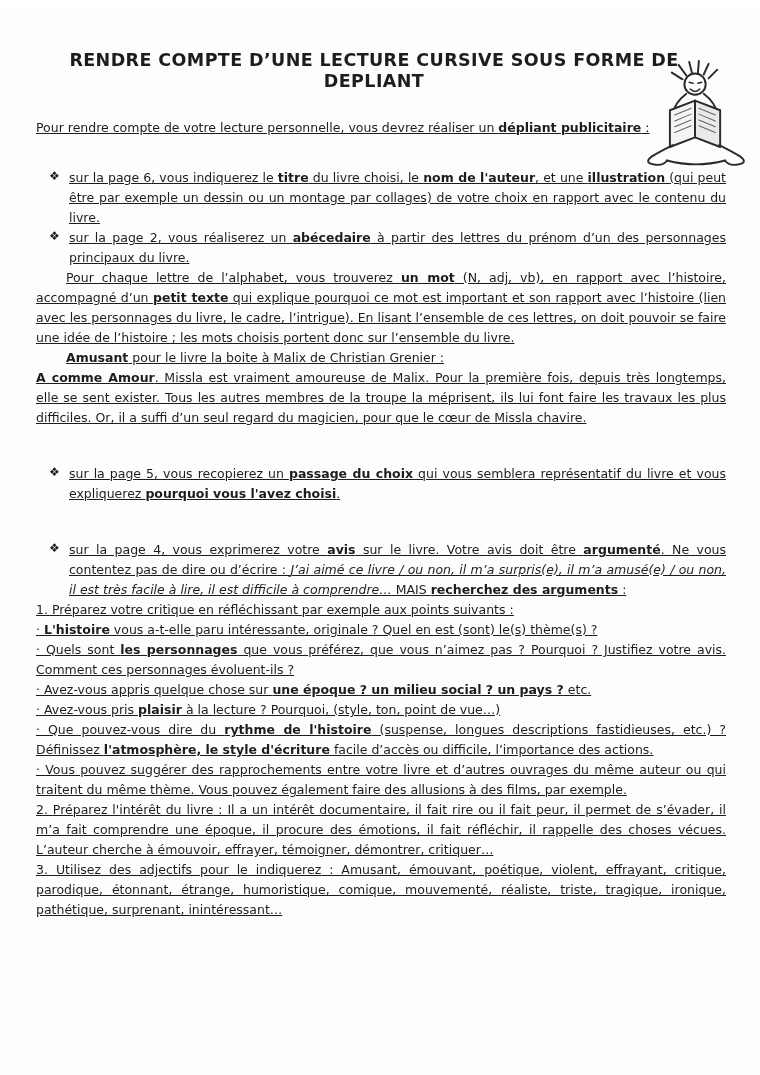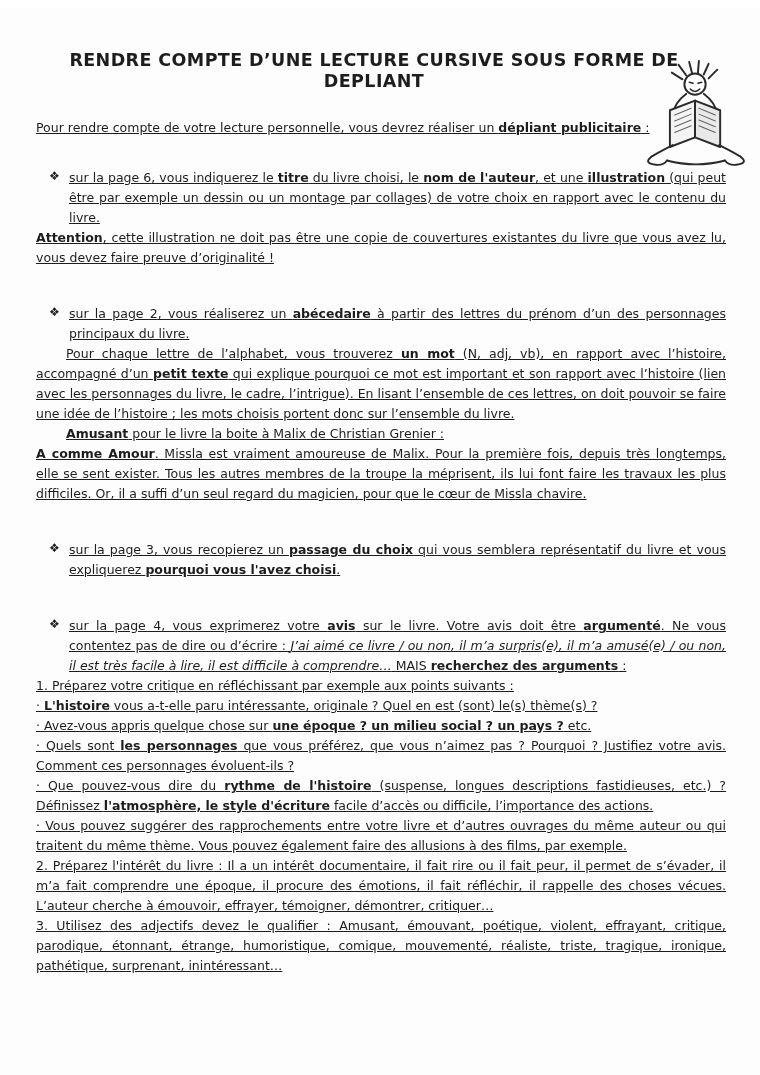--- a/index.html
+++ b/index.html
@@ -62,43 +62,43 @@
   </svg>
 
   <h1 class="doc-title">RENDRE COMPTE D’UNE LECTURE CURSIVE SOUS FORME DE DEPLIANT</h1>
 
   <p class="mb-md"><span>Pour rendre compte de votre lecture personnelle, vous devrez réaliser un </span><span class="f-b">dépliant publicitaire</span><span> :</span></p>
 
   <p class="bullet">
     <span class="mk">❖</span>
     <span><span class="f-u">sur la page 6</span><span>, vous indiquerez le </span><span class="f-b">titre</span><span> du livre choisi, le </span><span class="f-b">nom de l'auteur</span><span>, et une </span><span class="f-b">illustration</span><span> (qui peut être par exemple un dessin ou un montage par collages) de votre choix en rapport avec le contenu du livre.</span></span>
   </p>
-  <p class="just mb-lg"><span class="f-b">Attention</span><span>, cette illustration ne doit pas être une copie de couvertures existantes du livre que vous avez lu, vous devez faire preuve d’originalité !</span></p>
 
   <p class="bullet">
     <span class="mk">❖</span>
     <span><span class="f-u">sur la page 2</span><span>, vous réaliserez un </span><span class="f-b">abécedaire</span><span> à partir des lettres du prénom d’un des personnages principaux du livre.</span></span>
   </p>
   <p class="just indent1"><span>Pour chaque lettre de l’alphabet, vous trouverez </span><span class="f-b">un mot</span><span> (N, adj, vb), en rapport avec l’histoire, accompagné d’un </span><span class="f-b">petit texte</span><span> qui explique pourquoi ce mot est important et son rapport avec l’histoire (lien avec les personnages du livre, le cadre, l’intrigue). En lisant l’ensemble de ces lettres, on doit pouvoir se faire une idée de l’histoire ; les mots choisis portent donc sur l’ensemble du livre.</span></p>
   <p class="indent1"><span class="f-b">Amusant</span><span> pour le livre </span><span class="f-u">la boite à Malix</span><span> de Christian Grenier :</span></p>
   <p class="just mb-lg"><span class="f-b">A comme Amour</span><span>. Missla est vraiment amoureuse de Malix. Pour la première fois, depuis très longtemps, elle se sent exister. Tous les autres membres de la troupe la méprisent, ils lui font faire les travaux les plus difficiles. Or, il a suffi d’un seul regard du magicien, pour que le cœur de Missla chavire.</span></p>
 
   <p class="bullet mb-lg">
     <span class="mk">❖</span>
-    <span><span class="f-u">sur la page 3</span><span>, vous recopierez un </span><span class="f-b">passage du choix</span><span> qui vous semblera représentatif du livre et vous expliquerez </span><span class="f-b">pourquoi vous l'avez choisi</span><span>.</span></span>
+    <span><span class="f-u">sur la page 5</span><span>, vous recopierez un </span><span class="f-b">passage du choix</span><span> qui vous semblera représentatif du livre et vous expliquerez </span><span class="f-b">pourquoi vous l'avez choisi</span><span>.</span></span>
   </p>
 
   <p class="bullet">
     <span class="mk">❖</span>
     <span><span class="f-u">sur la page 4</span><span>, vous exprimerez votre </span><span class="f-b">avis</span><span> sur le livre. Votre avis doit être </span><span class="f-b">argumenté</span><span>. Ne vous contentez pas de dire ou d’écrire : </span><span class="f-i">J’ai aimé ce livre / ou non, il m’a surpris(e), il m’a amusé(e) / ou non, il est très facile à lire, il est difficile à comprendre…</span><span> MAIS </span><span class="f-b">recherchez des arguments</span><span> :</span></span>
   </p>
 
   <p><span class="f-u">1. Préparez votre critique en réfléchissant par exemple aux points suivants :</span></p>
   <p class="just"><span>· </span><span class="f-b">L'histoire</span><span> vous a-t-elle paru intéressante, originale ? Quel en est (sont) le(s) thème(s) ?</span></p>
+  <p class="just"><span>· Quels sont </span><span class="f-b">les personnages</span><span> que vous préférez, que vous n’aimez pas ? Pourquoi ? Justifiez votre avis. Comment ces personnages évoluent-ils ?</span></p>
   <p class="just"><span>· Avez-vous appris quelque chose sur </span><span class="f-b">une époque ? un milieu social ? un pays ?</span><span> etc.</span></p>
-  <p class="just"><span>· Quels sont </span><span class="f-b">les personnages</span><span> que vous préférez, que vous n’aimez pas ? Pourquoi ? Justifiez votre avis. Comment ces personnages évoluent-ils ?</span></p>
+  <p class="just"><span>· Avez-vous pris </span><span class="f-b">plaisir</span><span> à la lecture ? Pourquoi, (style, ton, point de vue…)</span></p>
   <p class="just"><span>· Que pouvez-vous dire du </span><span class="f-b">rythme de l'histoire</span><span> (suspense, longues descriptions fastidieuses, etc.) ? Définissez </span><span class="f-b">l'atmosphère, le style d'écriture</span><span> facile d’accès ou difficile, l’importance des actions.</span></p>
   <p class="just"><span>· Vous pouvez suggérer des rapprochements entre votre livre et d’autres ouvrages du même auteur ou qui traitent du même thème. Vous pouvez également faire des allusions à des films, par exemple.</span></p>
 
   <p class="just"><span>2. </span><span class="f-u">Préparez l'intérêt du livre</span><span> : Il a un intérêt documentaire, il fait rire ou il fait peur, il permet de s’évader, il m’a fait comprendre une époque, il procure des émotions, il fait réfléchir, il rappelle des choses vécues. L’auteur cherche à émouvoir, effrayer, témoigner, démontrer, critiquer…</span></p>
-  <p class="just mb-lg"><span>3. </span><span class="f-u">Utilisez des adjectifs devez le qualifier</span><span> : Amusant, émouvant, poétique, violent, effrayant, critique, parodique, étonnant, étrange, humoristique, comique, mouvementé, réaliste, triste, tragique, ironique, pathétique, surprenant, inintéressant…</span></p>
+  <p class="just mb-lg"><span>3. </span><span class="f-u">Utilisez des adjectifs pour le indiquerez</span><span> : Amusant, émouvant, poétique, violent, effrayant, critique, parodique, étonnant, étrange, humoristique, comique, mouvementé, réaliste, triste, tragique, ironique, pathétique, surprenant, inintéressant…</span></p>
 
 </div>
 
 </body></html>

